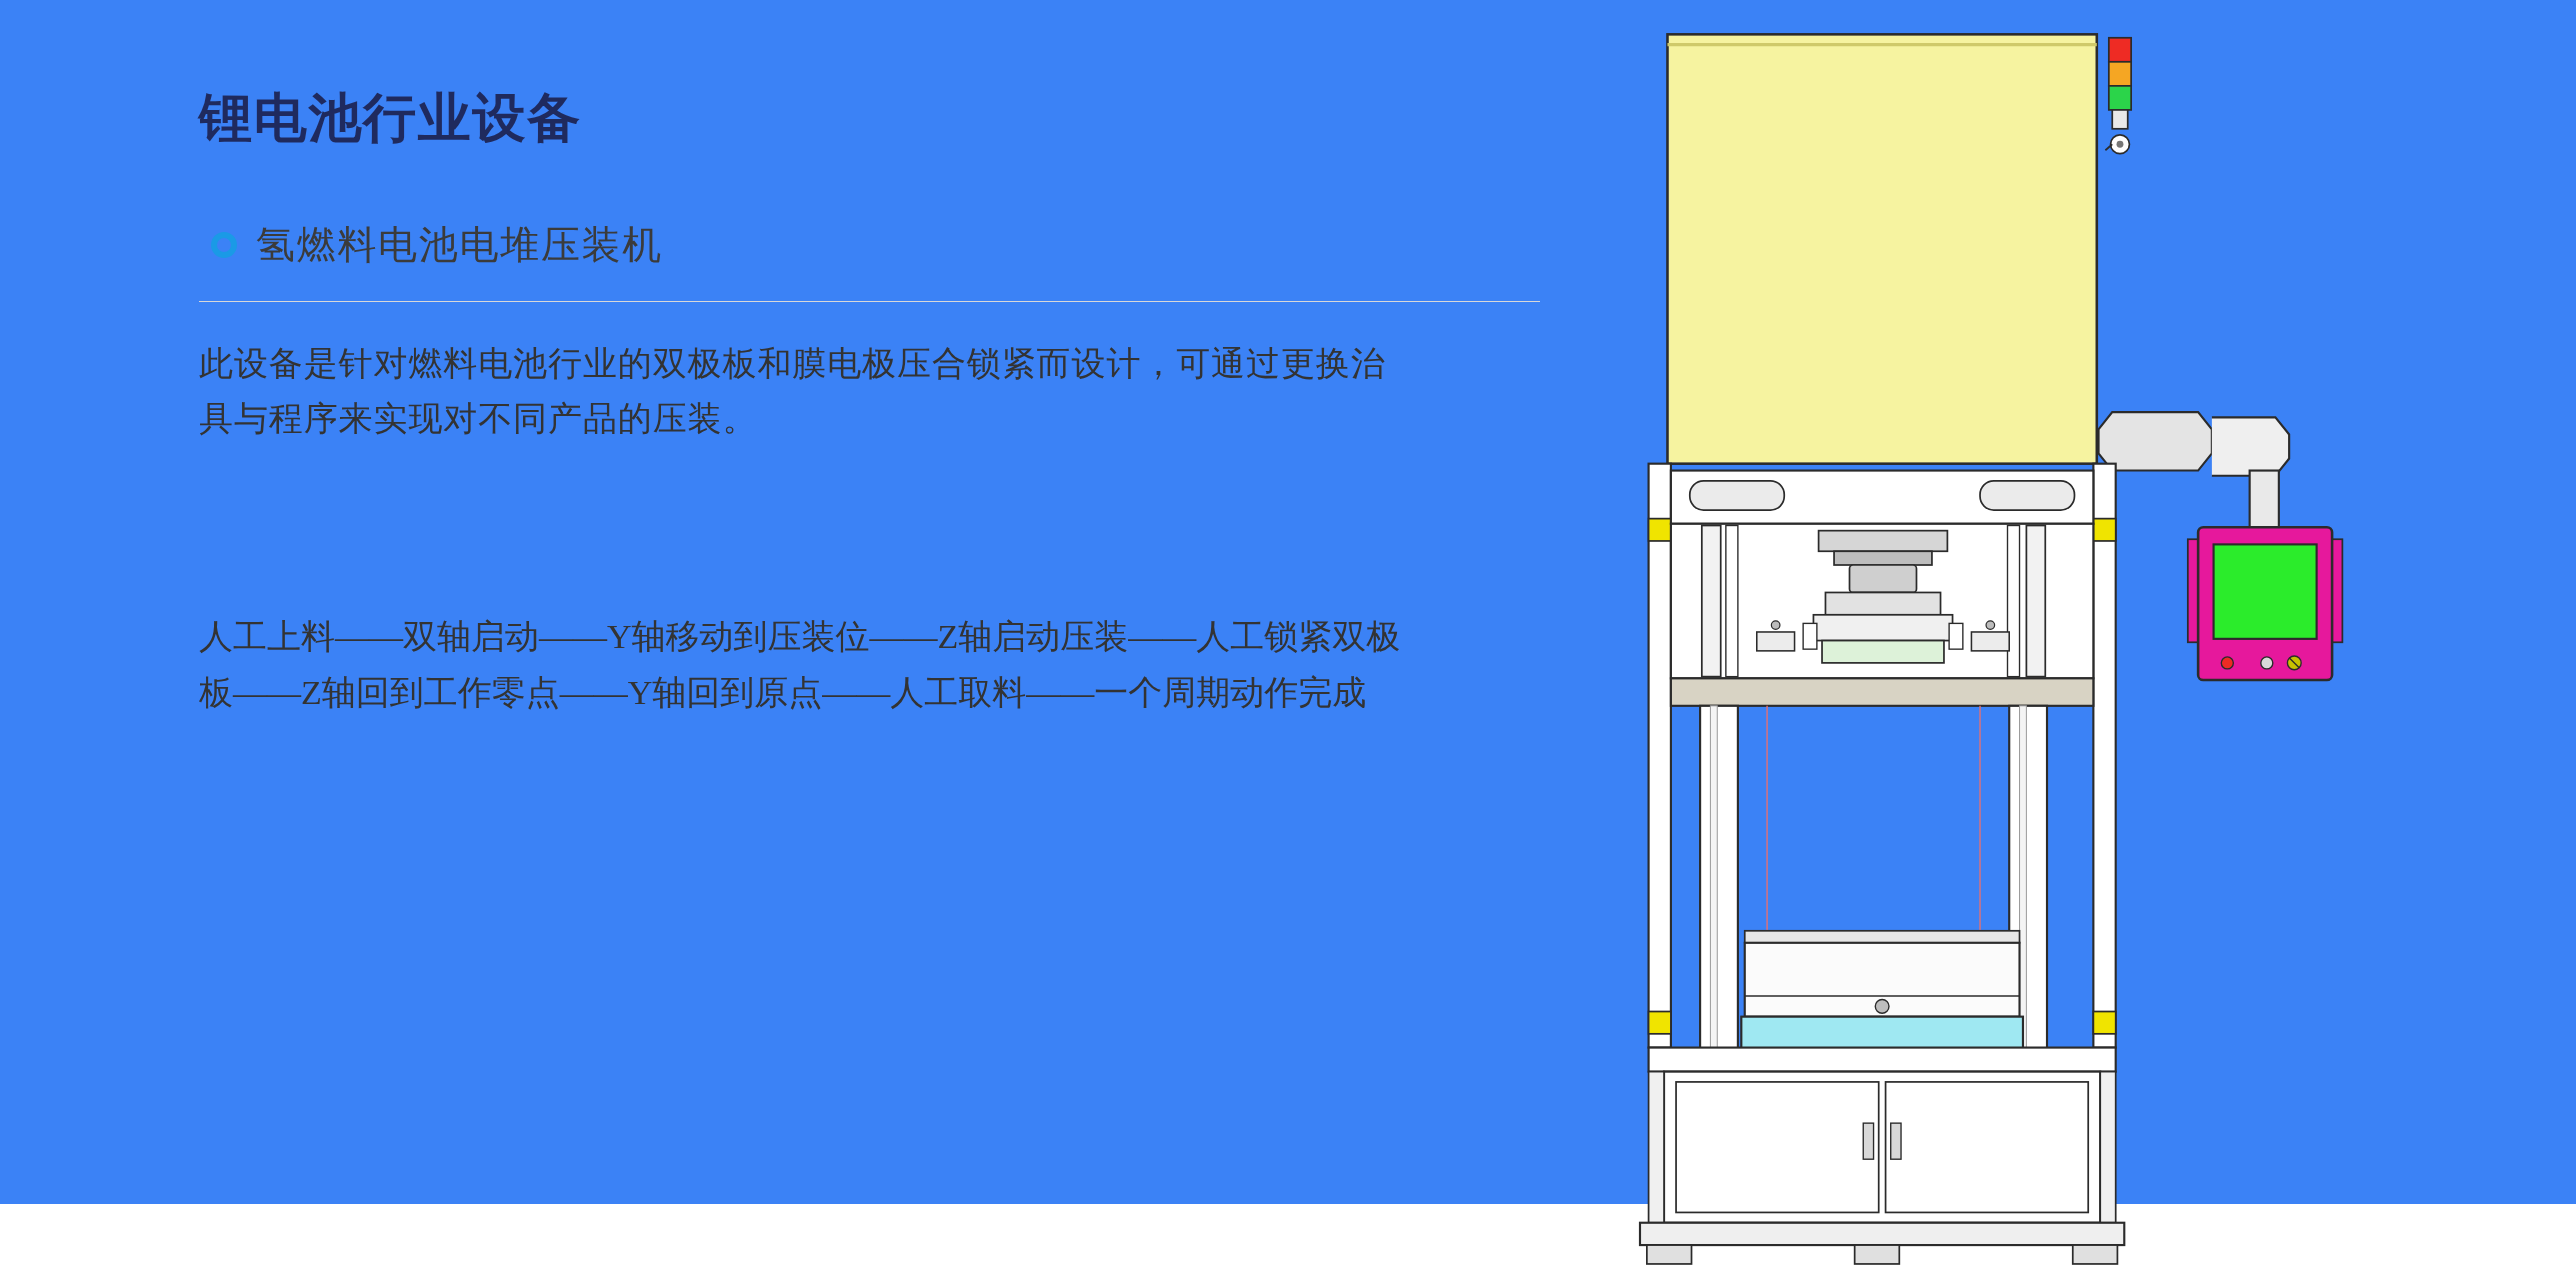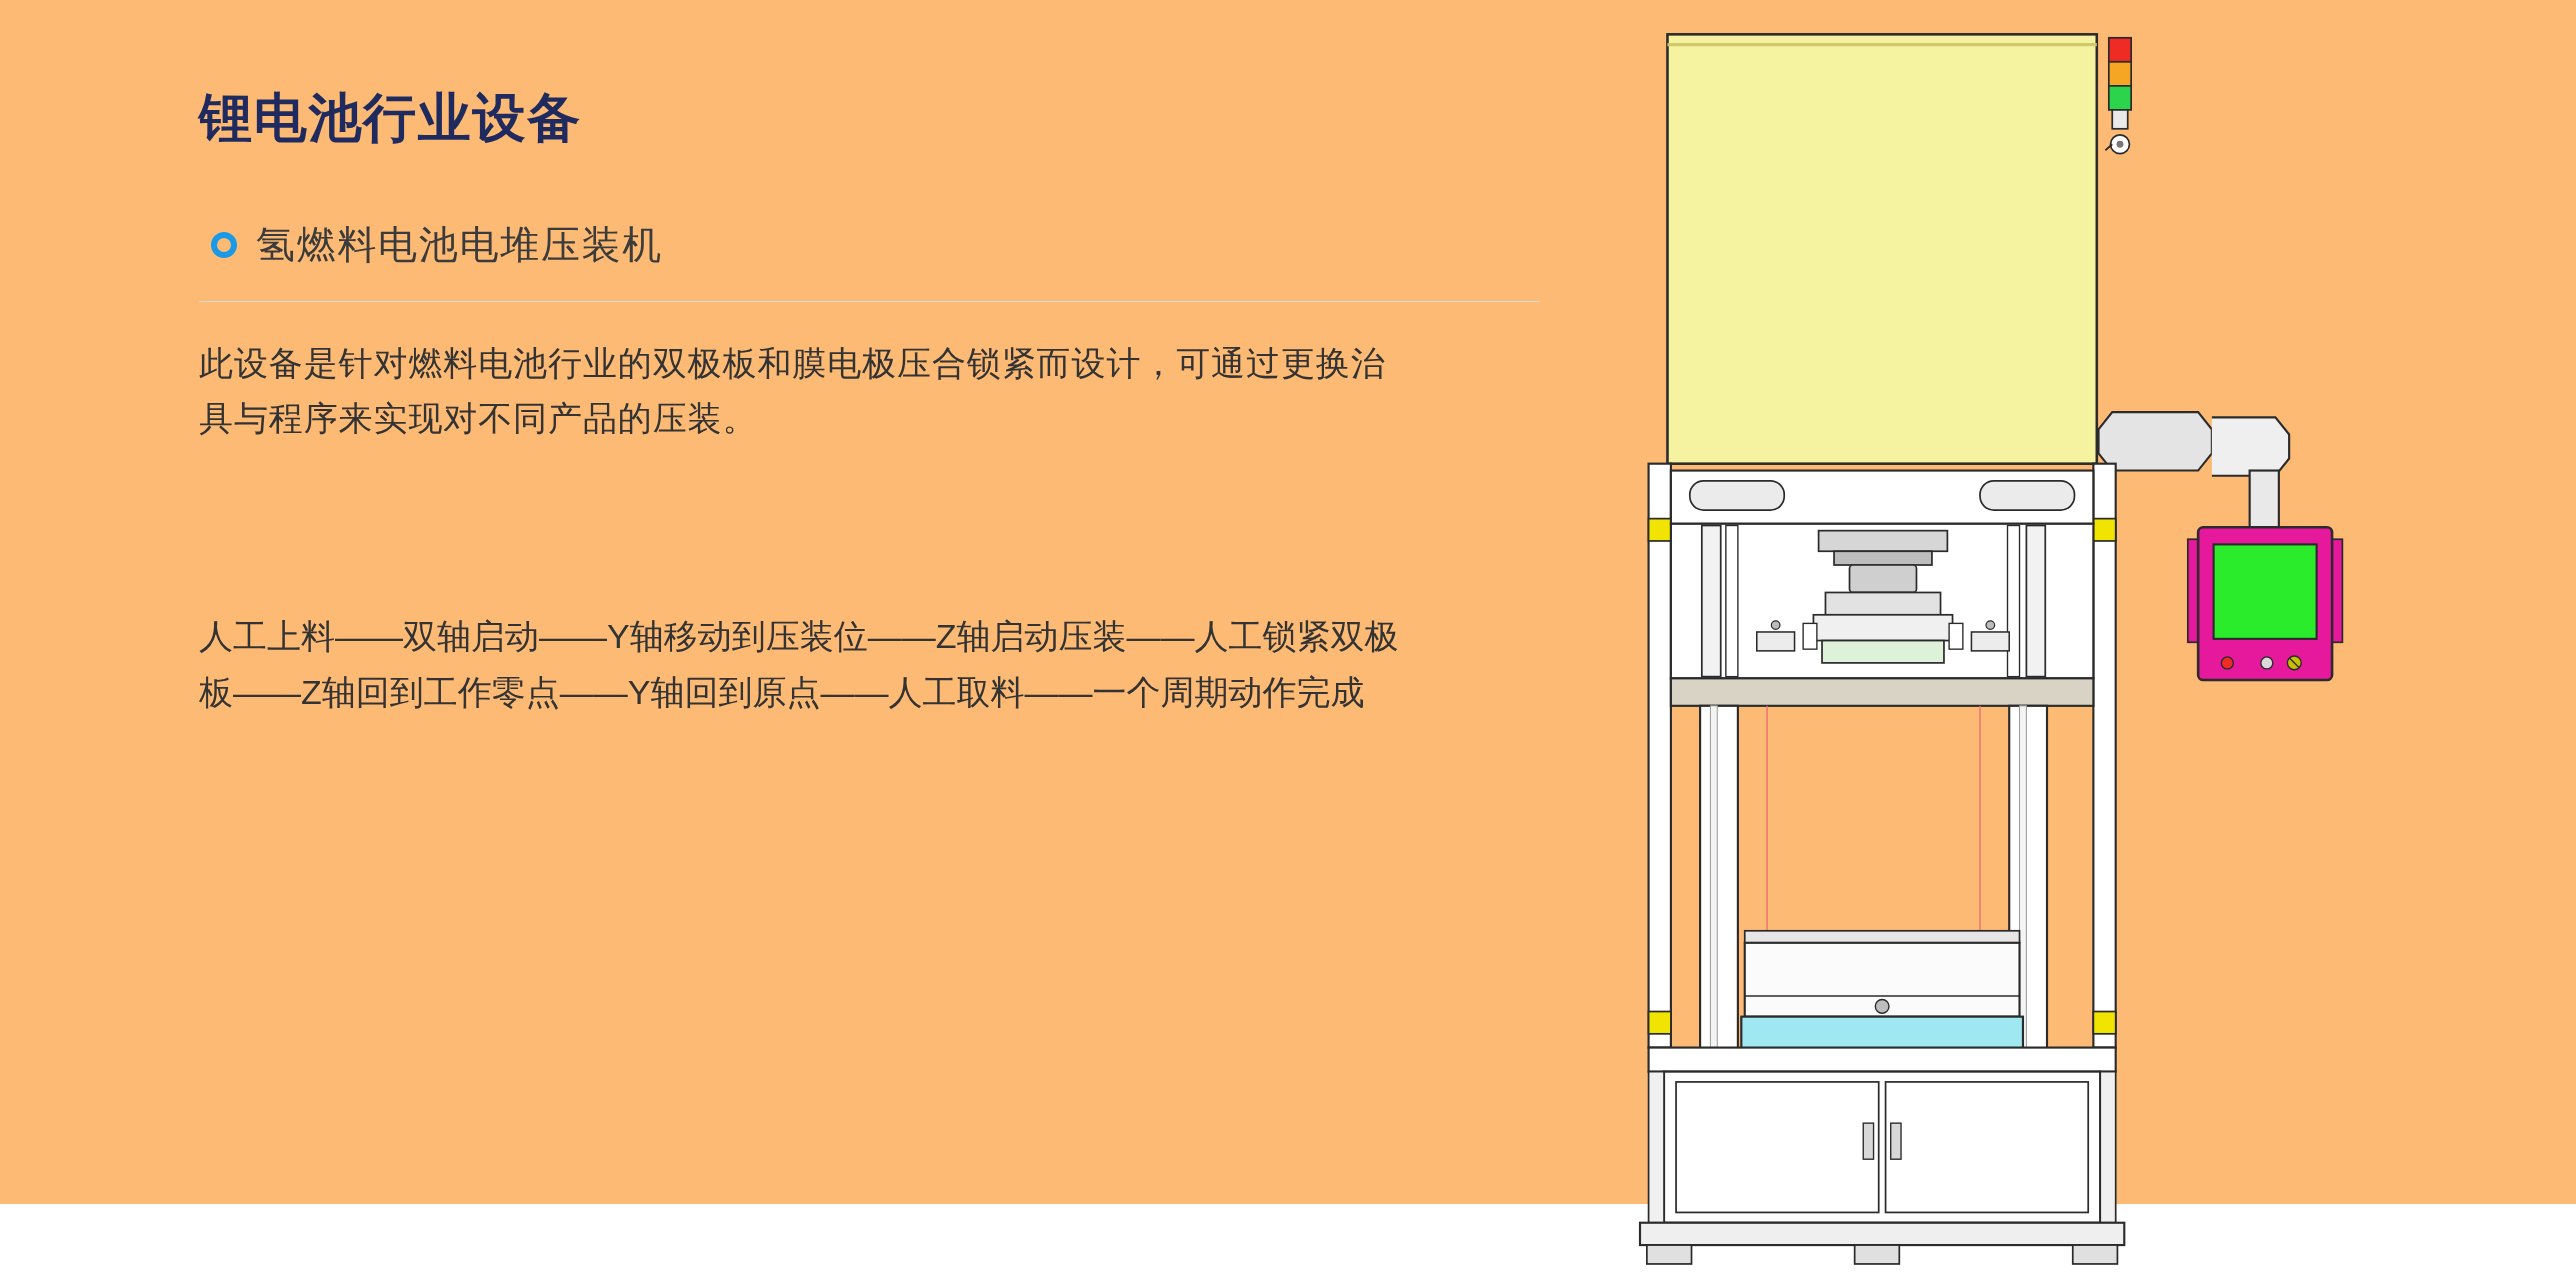--- a/index.html
+++ b/index.html
@@ -11,21 +11,21 @@
     width: 2576px;
     height: 1288px;
     overflow: hidden;
     font-family: "Liberation Sans", "DejaVu Sans", sans-serif;
     position: relative;
   }
   .page {
     position: relative;
     width: 2576px;
     height: 1204px;
-    background: #fdba74;
+    background: #3b82f6;
   }
 
   
   .content {
     position: absolute;
     left: 199px;
     top: 86px;
     width: 1202px;
   }
   .main-title {
@@ -76,20 +76,21 @@
     margin-top: 34px;
     font-size: 34px;
     line-height: 1.62;
     color: #333333;
     letter-spacing: 0.9px;
     width: 1202px;
   }
   .body-text.process {
     margin-top: 31px;
     letter-spacing: 0px;
+    font-family: Liberation Serif, serif;
   }
 
   
   .illustration {
     position: absolute;
     left: 1597px;
     top: 0px;
     width: 979px;
     height: 1288px;
   }

